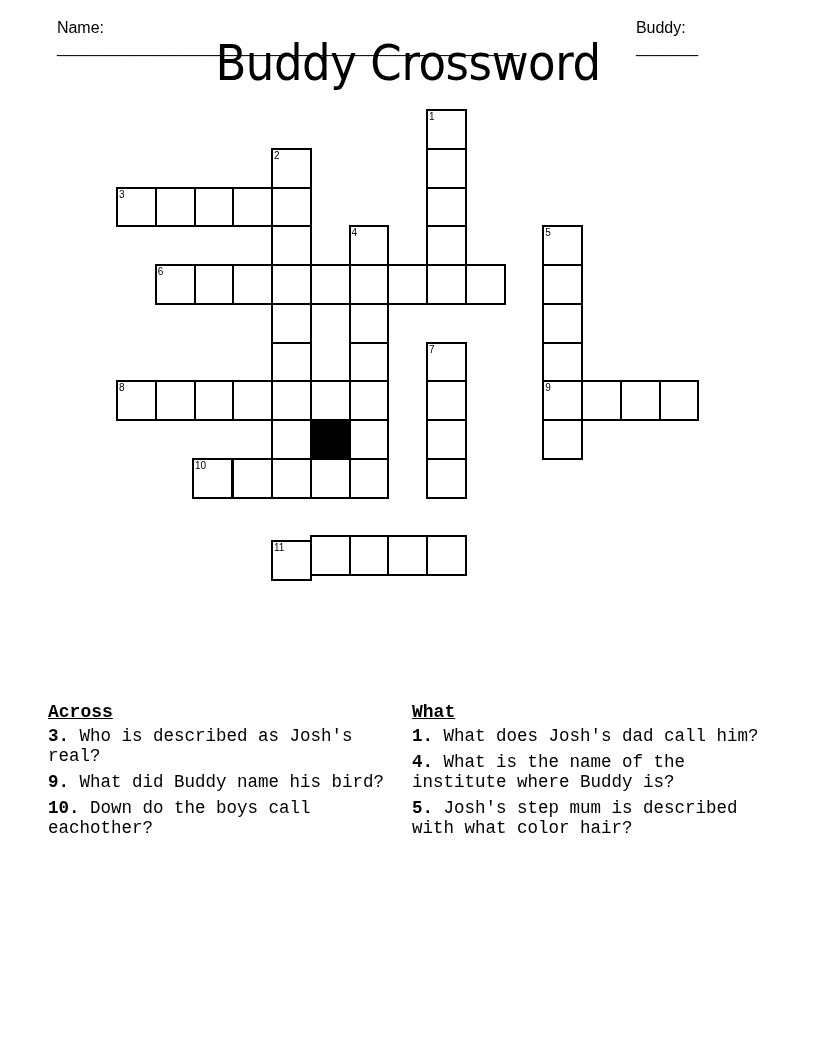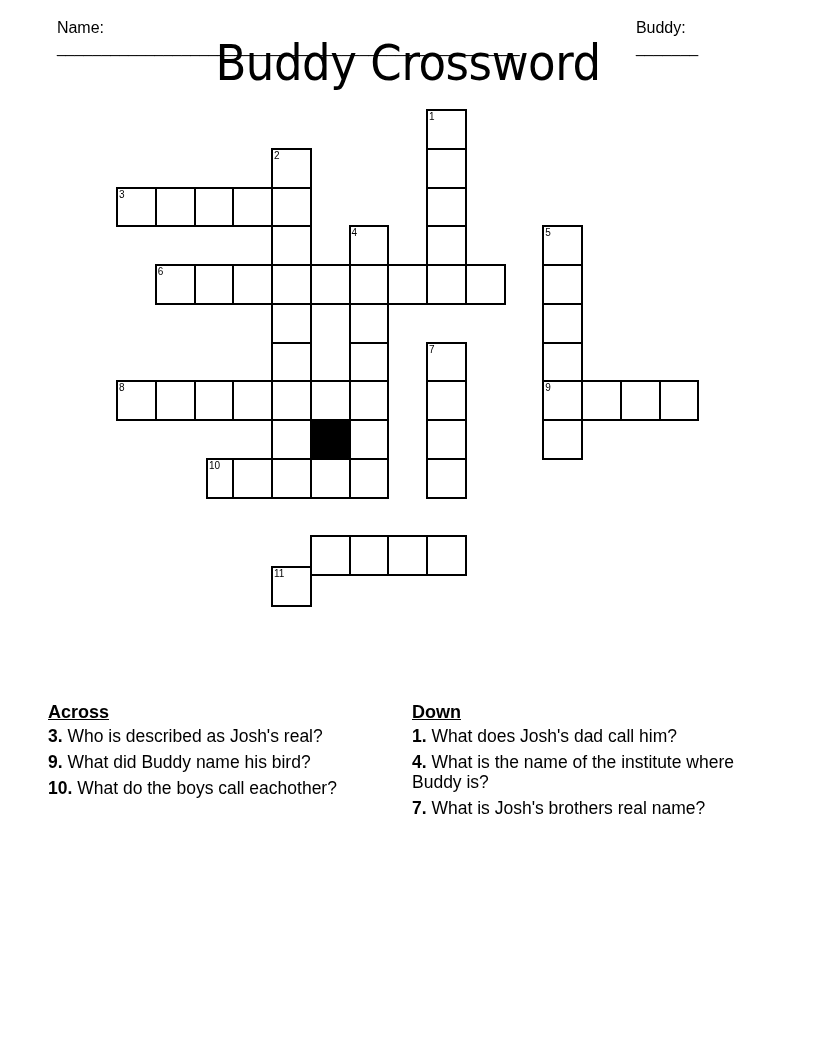--- a/index.html
+++ b/index.html
@@ -4,21 +4,21 @@
 <style>
   html, body { margin: 0; padding: 0; background: #ffffff; }
   body { width: 816px; height: 1056px; position: relative; overflow: hidden; color: #000; }
   .hdr { position: absolute; top: -2px; font-family: "Liberation Sans", sans-serif; font-size: 16px; line-height: 20px; white-space: pre; }
   .title { position: absolute; top: 34px; left: 0; width: 816px; text-align: center;
            font-family: "DejaVu Sans", sans-serif; font-size: 49px; line-height: 60px; letter-spacing: -0.5px; transform: scaleX(0.92); transform-origin: center; }
   .grid { position: absolute; left: 0; top: 0; width: 816px; height: 620px; }
   .cell { position: absolute; box-sizing: border-box; width: 40.75px; height: 40.75px; border: 2px solid #000; background: #fff; }
   .cell.black { background: #000; }
   .num { position: absolute; left: 1px; top: 0px; font-family: "Liberation Sans", sans-serif; font-size: 10px; line-height: 11px; }
-  .clues { position: absolute; top: 702px; font-family: Liberation Sans, sans-serif; font-size: 17.5px; line-height: 20px; }
+  .clues { position: absolute; top: 702px; font-family: Liberation Mono, monospace; font-size: 17.5px; line-height: 20px; }
   .clues h3 { margin: 0 0 4px 0; font-size: 18px; font-weight: bold; text-decoration: underline; line-height: 20px; }
   .clue { margin: 0 0 6px 0; }
   .clue b { font-weight: bold; }
   #across { left: 48px; width: 355px; }
   #down { left: 412px; width: 350px; }
 </style>
 </head>
 <body>
 
 <div class="hdr" style="left:48px;">
@@ -93,40 +93,40 @@
     <div class="cell" style="left: 116px; top: 380.25px;">
       <span class="num">8</span>
     </div>
     <div class="cell" style="left: 154.75px; top: 380.25px;"></div>
     <div class="cell" style="left: 193.5px; top: 380.25px;"></div>
     <div class="cell" style="left: 232.25px; top: 380.25px;"></div>
     <div class="cell" style="left: 309.75px; top: 380.25px;"></div>
     <div class="cell" style="left: 581px; top: 380.25px;"></div>
     <div class="cell" style="left: 619.75px; top: 380.25px;"></div>
     <div class="cell" style="left: 658.5px; top: 380.25px;"></div>
-    <div class="cell" style="left: 206px; top: 457.75px;">
+    <div class="cell" style="left: 192px; top: 457.75px;">
       <span class="num">10</span>
     </div>
     <div class="cell" style="left: 232.25px; top: 457.75px;"></div>
     <div class="cell" style="left: 309.75px; top: 457.75px;"></div>
-    <div class="cell" style="left: 271px; top: 566px;">
+    <div class="cell" style="left: 271px; top: 540px;">
       <span class="num">11</span>
     </div>
     <div class="cell" style="left: 309.75px; top: 535.25px;"></div>
     <div class="cell" style="left: 348.5px; top: 535.25px;"></div>
     <div class="cell" style="left: 387.25px; top: 535.25px;"></div>
     <div class="cell" style="left: 426px; top: 535.25px;"></div>
     <div class="cell black" style="left: 309.75px; top: 419px;"></div>
   </div>
 
 <div class="clues" id="across">
   <h3>Across</h3>
   <div class="clue"><b>3.</b><span> Who is described as Josh's real?</span></div>
   <div class="clue"><b>9.</b><span> What did Buddy name his bird?</span></div>
-  <div class="clue"><b>10.</b><span> What do the boys call eachother?</span></div>
+  <div class="clue"><b>10.</b><span> Down do the boys call eachother?</span></div>
 </div>
 
 <div class="clues" id="down">
-  <h3>Down</h3>
+  <h3>What</h3>
   <div class="clue"><b>1.</b><span> What does Josh's dad call him?</span></div>
   <div class="clue"><b>4.</b><span> What is the name of the institute where Buddy is?</span></div>
-  <div class="clue"><b>7.</b><span> What is Josh's brothers real name?</span></div>
+  <div class="clue"><b>5.</b><span> Josh's step mum is described with what color hair?</span></div>
 </div>
 
 </body></html>

